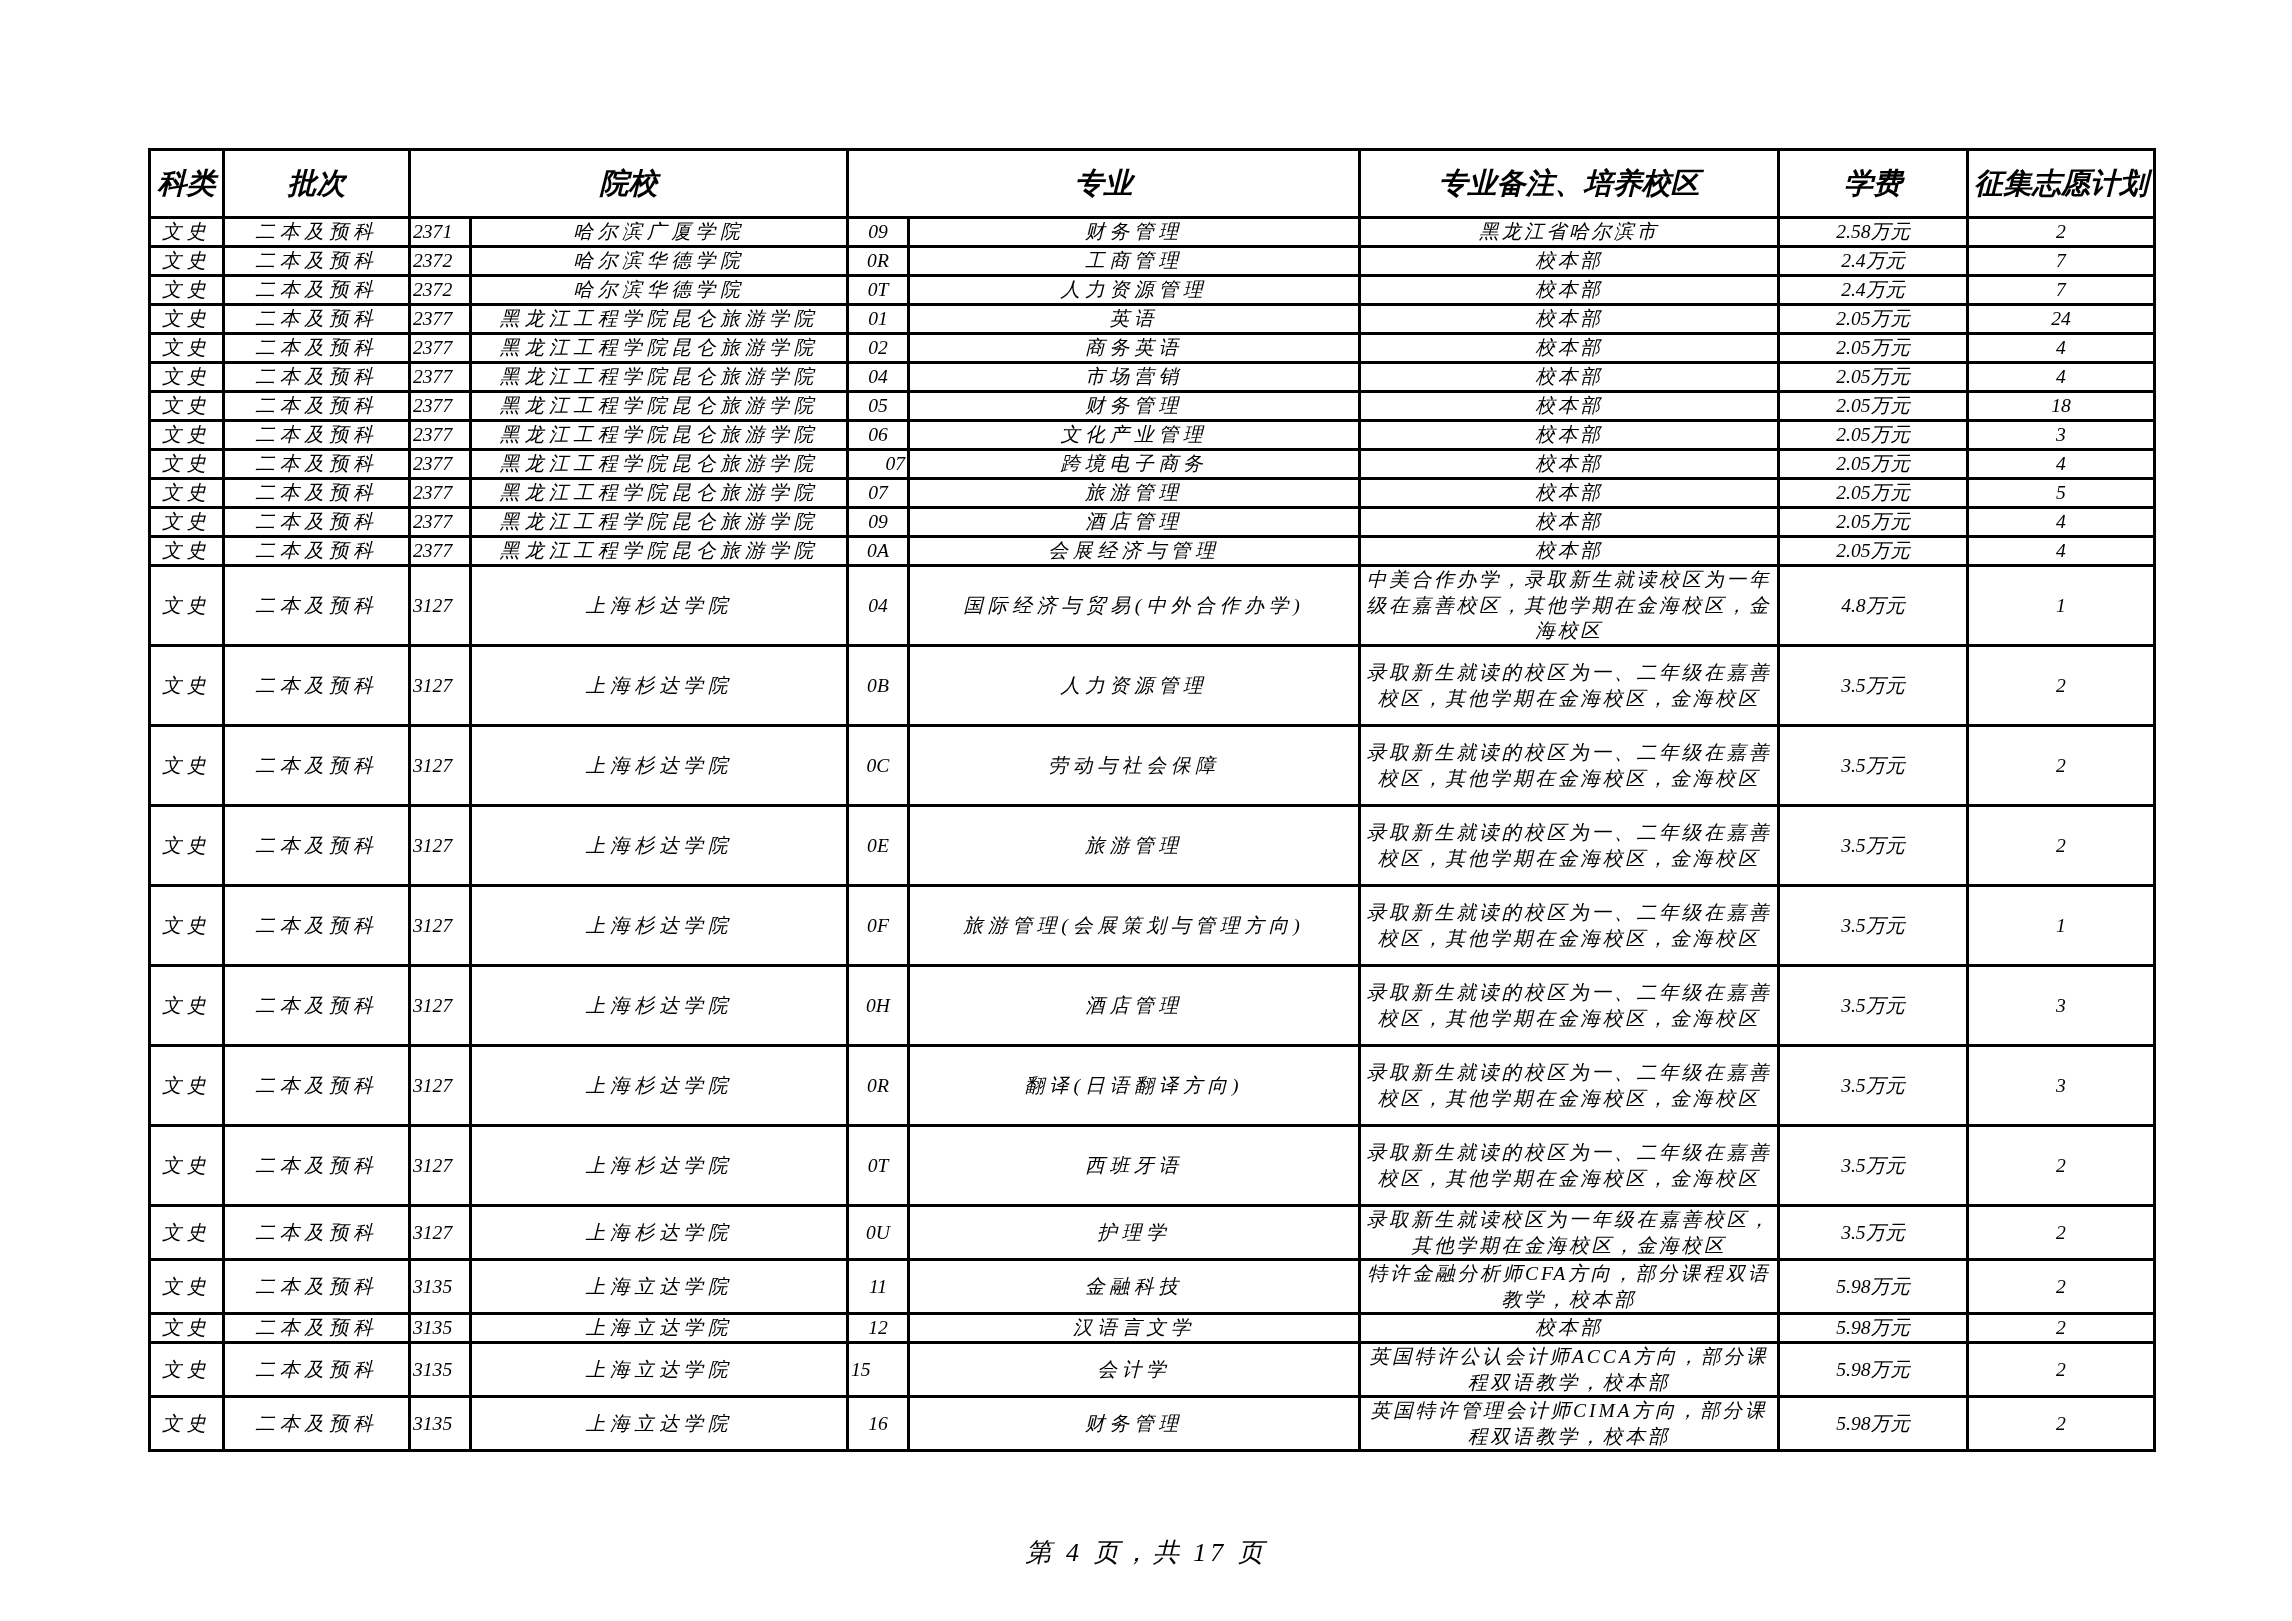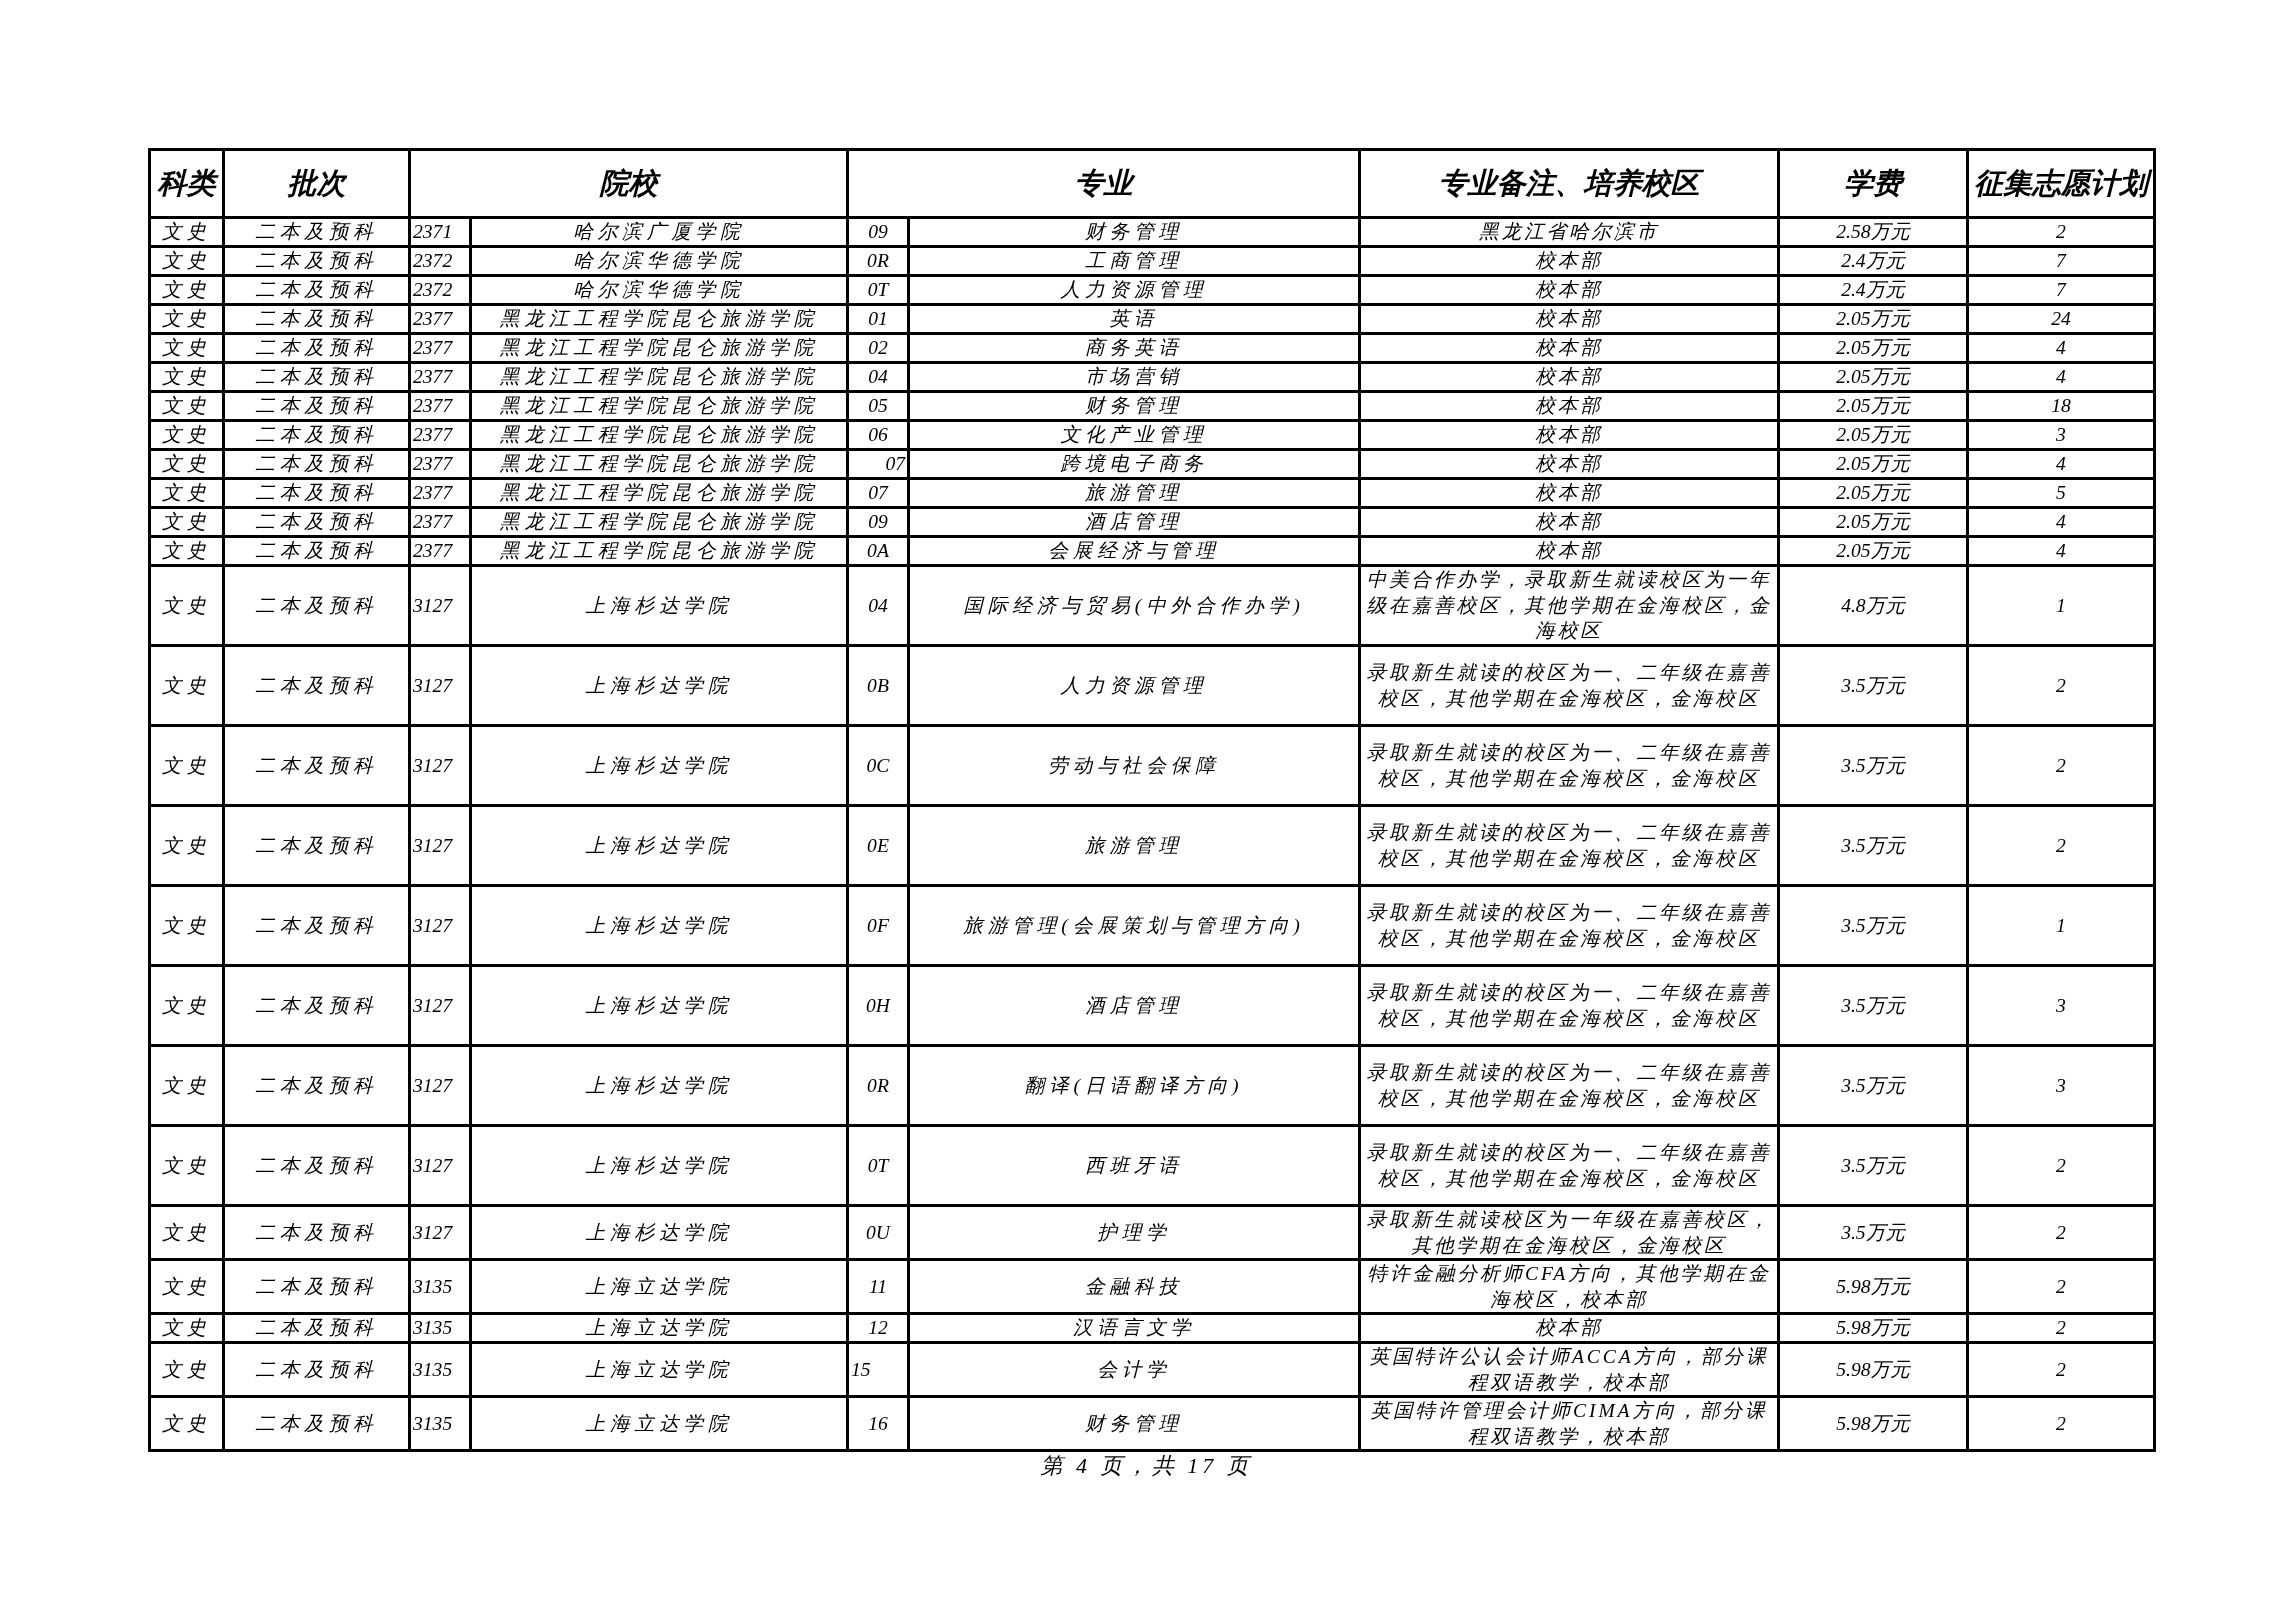--- a/index.html
+++ b/index.html
@@ -27,24 +27,24 @@
     height: 65px;
     letter-spacing: 0;
   }
   td.code { text-align: left; padding-left: 3.9px; }
   td.cat, td.batch, td.school, td.major, td.note { letter-spacing: 4.9px; }
   td.note { font-size: 19.6px; line-height: 26.5px; letter-spacing: 2.9px; padding: 0 5.9px; }
   tr.r-s td { height: 21.6px; line-height: 21.6px; }
   tr.r-l td { height: 73px; }
   tr.r-m td { height: 46px; }
   .footer {
-    position: absolute; left: 0; width: 2293px; top: 1451px;
+    position: absolute; left: 0; width: 2293px; top: 1535px;
     text-align: center;
     font-family: "Liberation Serif", "DejaVu Serif", serif;
-    font-size: 22px; letter-spacing: 3.9px; color: #000;
+    font-size: 26px; letter-spacing: 3.9px; color: #000;
   }
 </style>
 </head>
 <body>
 
 <div class="page">
   <table class="grid">
     <colgroup>
       <col style="width:74px">
       <col style="width:186px">
@@ -299,21 +299,21 @@
           <td class="tuition">3.5万元</td>
           <td class="plan">2</td>
         </tr>
         <tr class="r-m" style="height: 53px;">
           <td class="cat">文史</td>
           <td class="batch">二本及预科</td>
           <td class="code" style="text-align: left;">3135</td>
           <td class="school">上海立达学院</td>
           <td class="mcode" style="text-align: center;">11</td>
           <td class="major">金融科技</td>
-          <td class="note">特许金融分析师CFA方向，其他学期在金海校区，校本部</td>
+          <td class="note">特许金融分析师CFA方向，部分课程双语教学，校本部</td>
           <td class="tuition">5.98万元</td>
           <td class="plan">2</td>
         </tr>
         <tr class="r-s" style="height: 29px;">
           <td class="cat">文史</td>
           <td class="batch">二本及预科</td>
           <td class="code" style="text-align: left;">3135</td>
           <td class="school">上海立达学院</td>
           <td class="mcode" style="text-align: center;">12</td>
           <td class="major">汉语言文学</td>

